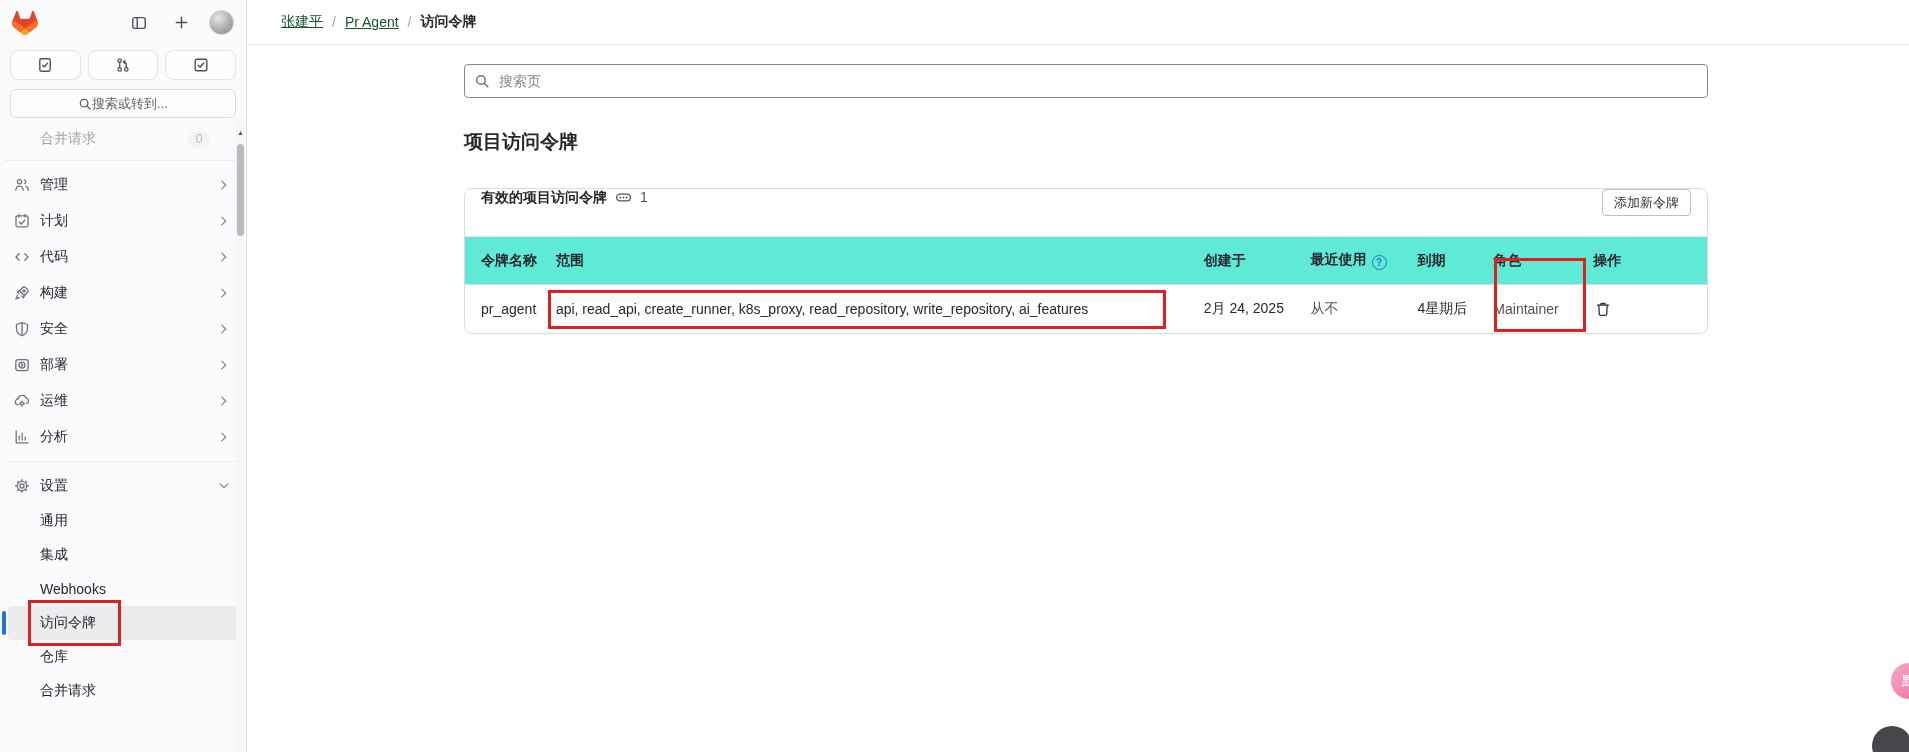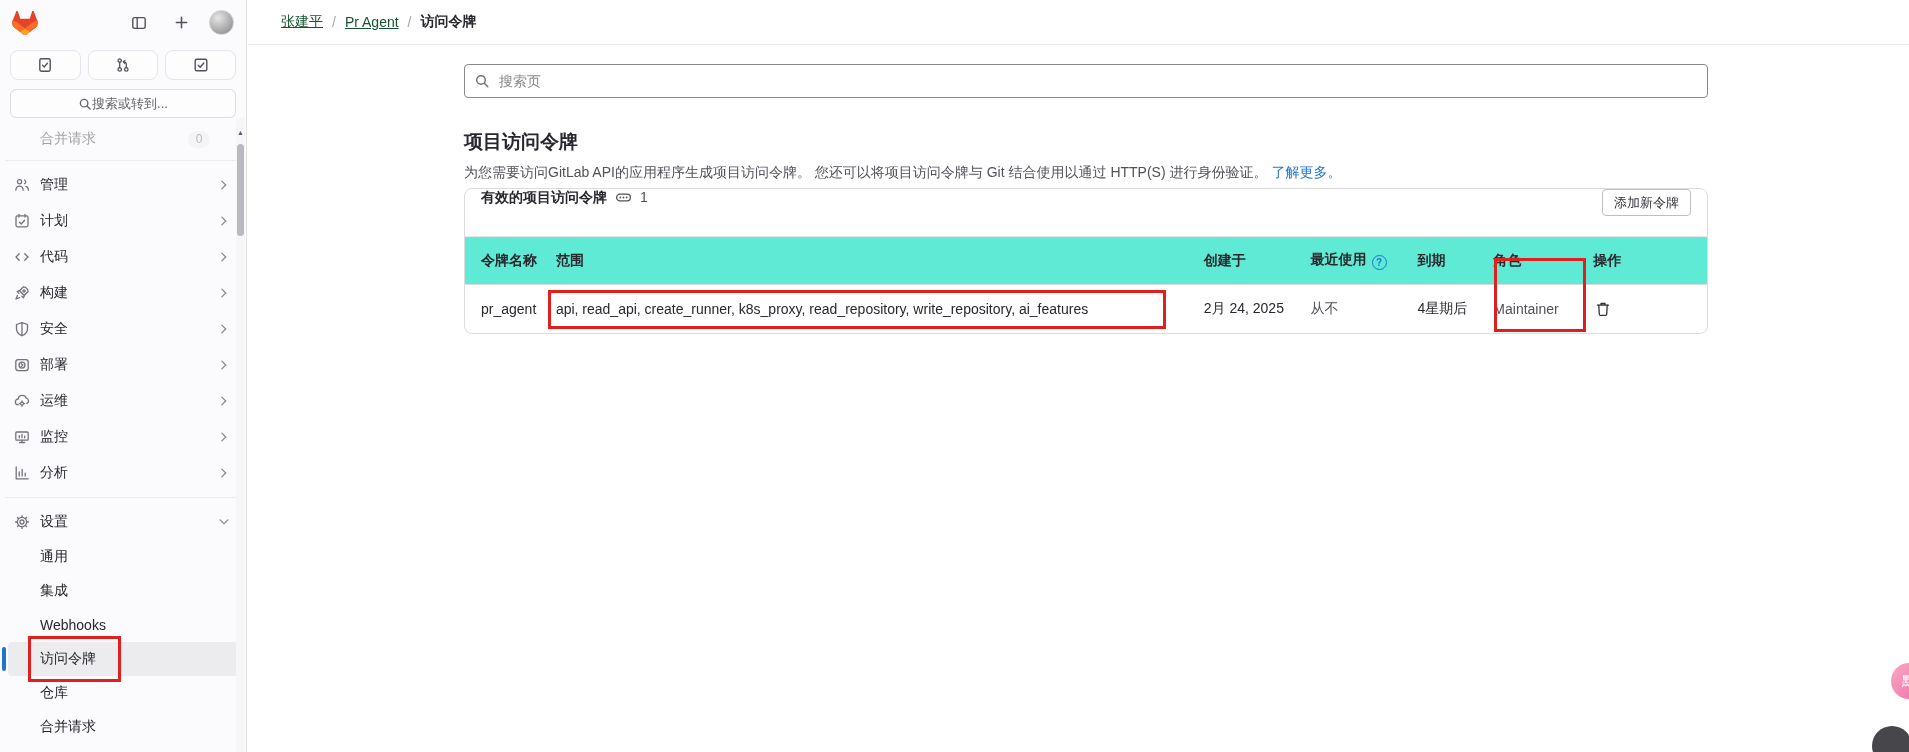--- a/index.html
+++ b/index.html
@@ -222,30 +222,20 @@
             <circle cx="8" cy="10.6" r="1.5"></circle>
             <path d="M8 8.7v-.8M8 13.3v-.8M9.9 10.6h.8M5.3 10.6h.8"></path>
           </svg>
         <span class="nlabel">运维</span>
         <svg class="chev" viewBox="0 0 14 14" fill="none" stroke="currentColor" stroke-width="1.5" stroke-linecap="round">
             <path d="M4.5 2.5 9 7l-4.5 4.5"></path>
           </svg>
       </div>
       <div class="nav-item">
         <svg class="nicon" viewBox="0 0 16 16" fill="none" stroke="currentColor" stroke-width="1.3" stroke-linecap="round" stroke-linejoin="round">
-            <rect x="1.8" y="3" width="12.4" height="8.2" rx="1"></rect>
-            <path d="M8 11.2v2.3M5.5 13.5h5M5.3 8.8V6.6M8 8.8V5.4M10.7 8.8V7.2"></path>
-          </svg>
-        <span class="nlabel">监控</span>
-        <svg class="chev" viewBox="0 0 14 14" fill="none" stroke="currentColor" stroke-width="1.5" stroke-linecap="round">
-            <path d="M4.5 2.5 9 7l-4.5 4.5"></path>
-          </svg>
-      </div>
-      <div class="nav-item">
-        <svg class="nicon" viewBox="0 0 16 16" fill="none" stroke="currentColor" stroke-width="1.3" stroke-linecap="round" stroke-linejoin="round">
             <path d="M2.2 1.8v12h12"></path>
             <path d="M5.2 11V7M8.2 11V4.5M11.2 11V8.2"></path>
           </svg>
         <span class="nlabel">分析</span>
         <svg class="chev" viewBox="0 0 14 14" fill="none" stroke="currentColor" stroke-width="1.5" stroke-linecap="round">
             <path d="M4.5 2.5 9 7l-4.5 4.5"></path>
           </svg>
       </div>
 
       <hr class="sb-divider">
@@ -305,24 +295,20 @@
     <div class="content">
       <div class="page-search">
         <svg class="mag" viewBox="0 0 16 16" fill="none" stroke="currentColor" stroke-width="1.5" stroke-linecap="round">
             <circle cx="7" cy="7" r="4.3"></circle>
             <path d="M10.3 10.3 13.8 13.8"></path>
           </svg>
         <input type="text" placeholder="搜索页" style="">
       </div>
 
       <h2 class="page-title">项目访问令牌</h2>
-      <p class="page-desc">
-        <span>为您需要访问GitLab API的应用程序生成项目访问令牌。 您还可以将项目访问令牌与 Git 结合使用以通过 HTTP(S) 进行身份验证。</span>
-        <a class="learn-more" href="#">了解更多。</a>
-      </p>
 
       <section class="card">
         <div class="card-header">
           <span class="card-title">有效的项目访问令牌</span>
           <svg class="token-icon" viewBox="0 0 16 16" fill="none" stroke="currentColor" stroke-width="1.2">
               <rect x="1.5" y="4.8" width="13" height="6.4" rx="3.2"></rect>
               <circle cx="5" cy="8" r=".85" fill="currentColor" stroke="none"></circle>
               <circle cx="8" cy="8" r=".85" fill="currentColor" stroke="none"></circle>
               <circle cx="11" cy="8" r=".85" fill="currentColor" stroke="none"></circle>
             </svg>

